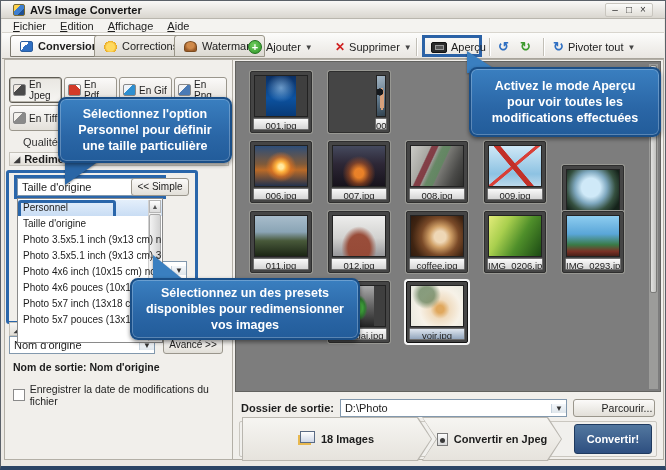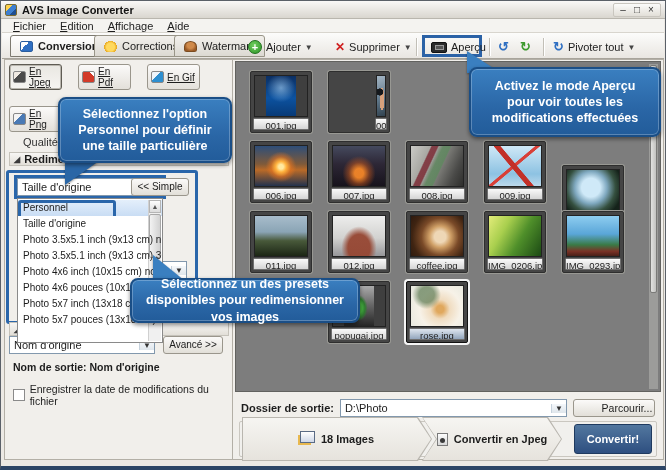--- a/index.html
+++ b/index.html
@@ -6,21 +6,21 @@
   html,body { background:#fff; font-family:"Liberation Sans", sans-serif; }
   .window{
     position:relative; width:666px; height:470px; overflow:hidden;
     background:#ece9e4;
     border:1px solid #5a6068; border-bottom:4px solid #2c4566;
     font-size:11px; color:#1d1d1d;
   }
   
   .titlebar{ position:absolute; left:0; top:0; right:0; height:18px;
     background:linear-gradient(#f9f8f7,#d9d6cf);
-    border-bottom:1px solid #b9b6ae; display:flex; align-items:center; padding:0 4px; }
+    border-bottom:1px solid #b9b6ae; display:flex; align-items:center; padding:0 12px; }
   .appicon{ width:12px; height:12px; margin-right:5px; border-radius:2px;
     background:linear-gradient(135deg,#ffd34e 0 35%,#3e7fd0 35% 70%,#1e4f92 70%); border:1px solid #7a6a30;}
   .apptitle{ font-weight:bold; color:#141414; }
   .winbtns{ margin-left:auto; display:flex; gap:2px; border:1px solid #c9c6bf; background:linear-gradient(#fbfbfa,#e2dfd8); padding:0 3px; height:14px; align-items:center; border-radius:2px;}
   .winbtns span{ width:12px; text-align:center; font-size:10px; color:#333; line-height:12px; cursor:default;}
   
   .menubar{ position:absolute; left:1px; top:18px; right:1px; height:14px;
     background:#f4f3f0; border-bottom:1px solid #d8d5ce; display:flex; align-items:center; padding-left:5px; gap:2px;}
   .menubar span{ padding:8px 6px; }
   .menubar span::first-letter{ text-decoration:underline; }
@@ -42,21 +42,21 @@
   .hl-box{ position:absolute; border:3px solid #2b62a6; }
   .monitor{ width:16px; height:11px; background:#2a2a2a; border:1px solid #111; border-radius:2px; display:flex; align-items:center; justify-content:center;}
   .monitor i{ display:block; width:9px; height:5px; background:#555; border:1px solid #9a9a9a;}
   .rotico{ font-size:13px; font-weight:bold; line-height:16px;}
   .r-left{ color:#2f6fc2; } .r-right{ color:#3d9a2e; } .r-all{ color:#2f6fc2; font-size:13px;}
   
   .left-panel{ position:absolute; left:3px; top:58px; width:229px; height:401px;
     background:#f1efeb; border:1px solid #b3afa6; }
   .right-panel{ position:absolute; left:232px; top:58px; width:431px; height:401px; background:#f1efeb; border:1px solid #b3afa6; border-left:none;}
   
-  .fmt-grid{ position:absolute; left:4px; top:4px; width:220px; display:flex; flex-wrap:wrap; gap:16px;text-decoration:underline;}
+  .fmt-grid{ position:absolute; left:4px; top:17px; width:220px; display:flex; flex-wrap:wrap; gap:2px;}
   .fmt-btn{ width:53px; height:26px; display:flex; align-items:center; gap:3px; padding:0 3px;
     background:linear-gradient(#fbfaf9,#e3e0da); border:1px solid #9a968c; border-radius:3px; font-size:10px;}
   .fmt-btn.active{ background:linear-gradient(#e9e7e2,#f6f5f2); border:1px solid #5f5c54; box-shadow:inset 0 0 0 1px #b9b6ae;}
   .fmt-icon{ width:13px; height:12px; border:1px solid #888; border-radius:2px; flex:none;}
   .fi-jpeg{ background:linear-gradient(135deg,#efe9e2 0 35%,#4a4a4a 35%); }
   .fi-pdf{ background:linear-gradient(225deg,#fff 0 20%,#d23a28 20%); }
   .fi-gif{ background:linear-gradient(135deg,#eef4fa 0 40%,#2e8fd0 40%); }
   .fi-png{ background:linear-gradient(135deg,#f4f4f4 0 40%,#4a7ab5 40%); }
   .fi-tiff{ background:linear-gradient(135deg,#f4f2ee 0 40%,#8a8a8a 40%); }
   .qual-label{ position:absolute; left:18px; top:76px; color:#333;}
@@ -357,21 +357,21 @@
           <div class="thumb-card" style="grid-area: 3 / 5;">
             <div class="thumb-img a-0293"></div>
             <div class="thumb-label">IMG_0293.jpg</div>
           </div>
           <div class="thumb-card" style="grid-area: 4 / 2;">
             <div class="thumb-img a-popugai portrait"></div>
             <div class="thumb-label">popugai.jpg</div>
           </div>
           <div class="thumb-card selected" style="grid-area: 4 / 3;">
             <div class="thumb-img a-rose"></div>
-            <div class="thumb-label">rose.jpg</div>
+            <div class="thumb-label">voir.jpg</div>
           </div>
         </div>
       <div class="panel-scroll">
         <div class="thumb"></div>
       </div>
     </div>
 
     <div class="out-row">
       <span class="lbl">Dossier de sortie:</span>
       <div class="combo folder-combo">
@@ -402,14 +402,14 @@
     </div>
   </div>
 
   <div class="tail tail-1"></div>
   <div class="callout" style="left:57px; top:96px; width:174px; height:66px;">Sélectionnez l'option Personnel pour définir une taille particulière</div>
 
   <div class="tail tail-2"></div>
   <div class="callout" style="left:468px; top:66px; width:192px; height:70px;">Activez le mode Aperçu pour voir toutes les modifications effectuées</div>
 
   <div class="tail tail-3"></div>
-  <div class="callout" style="left:129px; top:277px; width:230px; height:45px;">Sélectionnez un des presets disponibles pour redimensionner vos images</div>
+  <div class="callout" style="left:129px; top:277px; width:230px; height:62px;">Sélectionnez un des presets disponibles pour redimensionner vos images</div>
 </div>
 
 </body></html>

